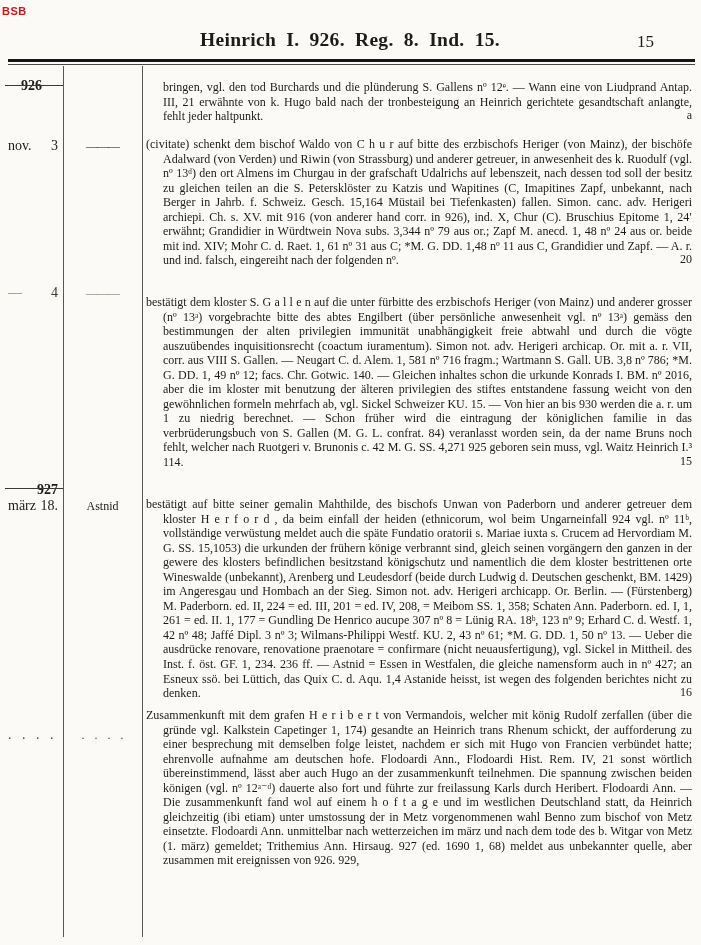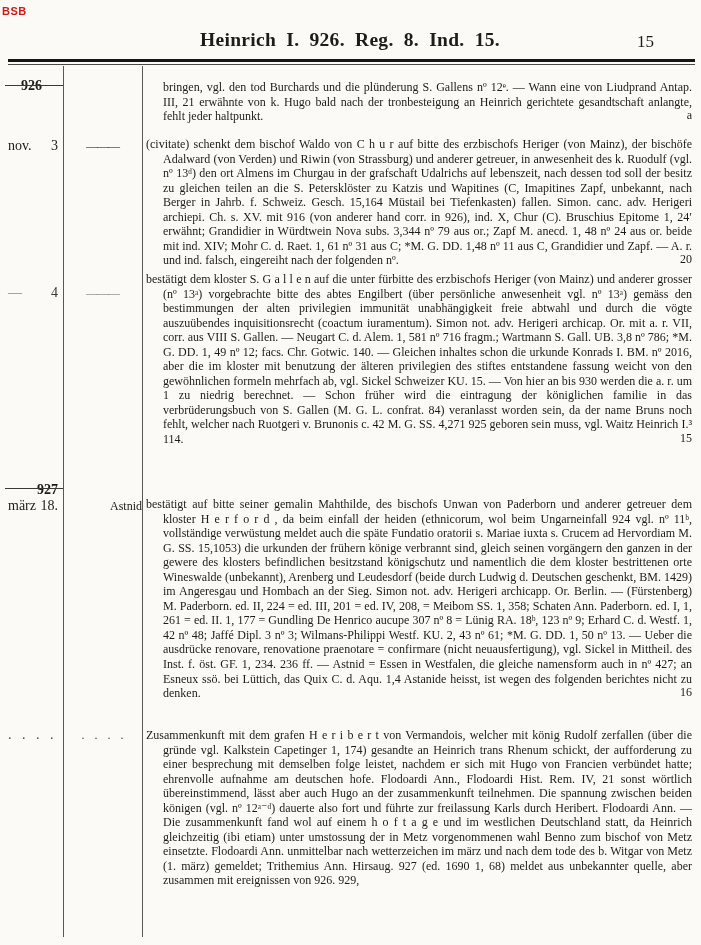--- a/index.html
+++ b/index.html
@@ -33,38 +33,38 @@
   .mdate{
     position:absolute;left:8px;width:50px;font-size:14px;line-height:14.55px;
     display:flex;justify-content:space-between;
   }
   .mplace{
     position:absolute;left:63px;width:79px;font-size:12px;line-height:14.55px;
     text-align:center;
   }
   .row1{top:139px;}
   .row2{top:286px;}
-  .row3{top:499px;text-align:right;}
+  .row3{top:499px;}
   .row4{top:728px;}
   .dashmark{color:#3a3833;letter-spacing:-1px;}
   .row2.mplace .dashmark, .row2 .dashmark{color:#8a867e;}
   .row2.mdate{color:#3a3833;}
   .dots{word-spacing:7px;color:#4d4a45;}
   .reg{
     position:absolute;left:146px;width:546px;box-sizing:border-box;
     padding-left:17px;text-indent:-17px;
     font-size:12px;line-height:14.55px;text-align:justify;
   }
   .reg.cont{text-indent:0;}
   .reg-num{position:absolute;right:0;bottom:1px;font-size:12px;text-indent:0;}
   #reg1{top:80px;}
   #reg2{top:137px;}
-  #reg3{top:272px;}
+  #reg3{top:295px;}
   #reg4{top:497px;}
-  #reg5{top:728px;}
+  #reg5{top:708px;}
 </style>
 </head>
 <body>
 
 <div class="page">
 
   <div class="watermark">BSB</div>
 
   <div class="page-title">Heinrich I. 926. Reg. 8. Ind. 15.</div>
   <div class="page-number">15</div>

